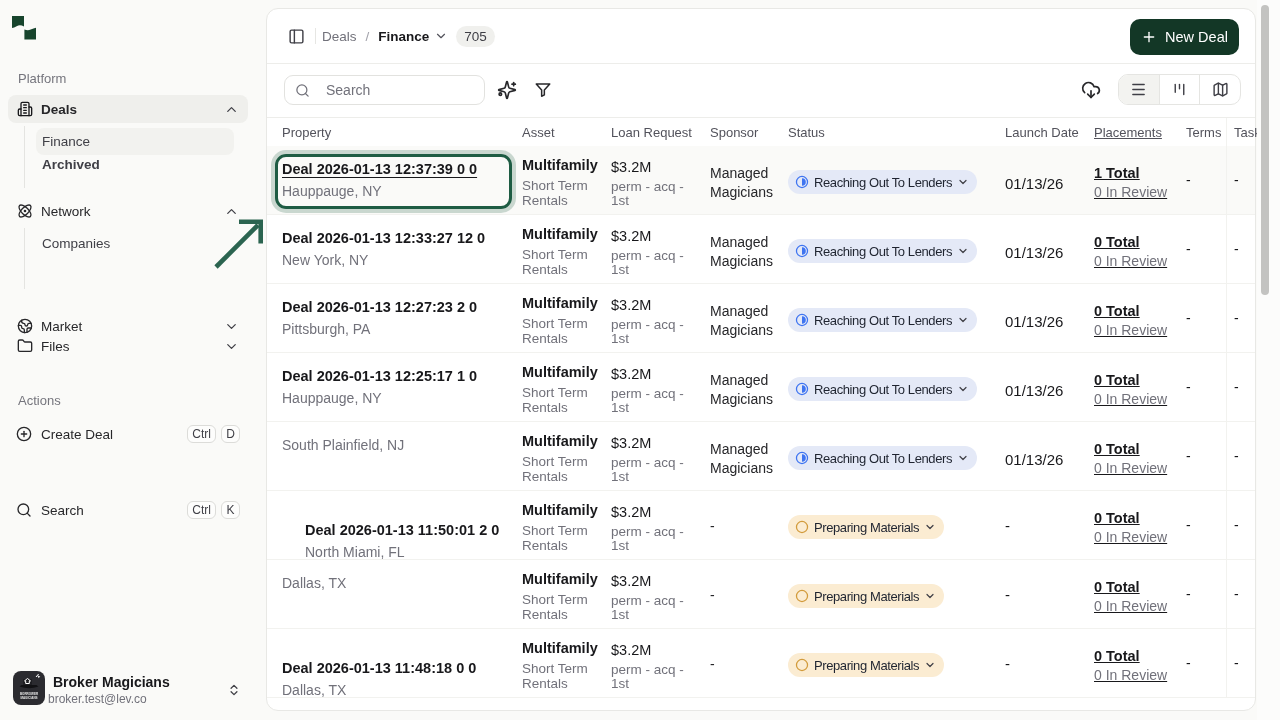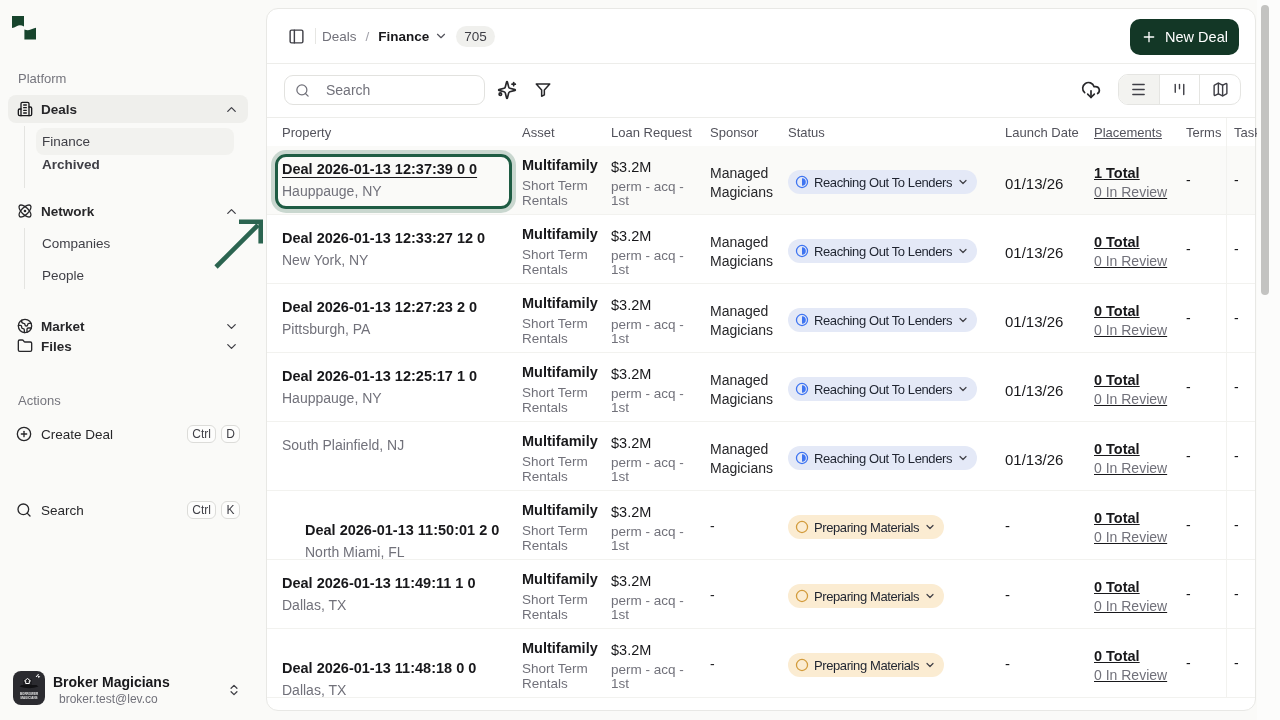--- a/index.html
+++ b/index.html
@@ -6,21 +6,21 @@
 html,body { width:1280px; height:720px; overflow:hidden; }
 body { font-family:"Liberation Sans", sans-serif; background:#FAFAF8; position:relative; color:#18181B; }
 .abs { position:absolute; }
 svg { display:block; }
 
 
 #sidebar { position:absolute; left:0; top:0; width:266px; height:720px; }
 .sect { position:absolute; left:18px; font-size:13px; color:#75757D; }
 .navrow { position:absolute; left:8px; width:240px; height:28px; border-radius:8px; display:flex; align-items:center; }
 .navrow .ic { width:16px; height:16px; margin-left:9px; }
-.navrow .lbl { margin-left:8px; font-size:13.5px; color:#27272A;font-weight:bold; }
+.navrow .lbl { margin-left:8px; font-size:13.5px; color:#27272A; }
 .navrow .chev { position:absolute; right:9px; }
 .subrow { position:absolute; left:36px; width:198px; height:27px; border-radius:8px; display:flex; align-items:center; }
 .subrow .lbl { margin-left:6px; font-size:13.5px; color:#3F3F46; }
 .guide { position:absolute; left:24px; width:1px; background:#E4E4E1; }
 .actrow { position:absolute; left:8px; width:240px; height:30px; display:flex; align-items:center; }
 .actrow .lbl { margin-left:11px; font-size:13.5px; color:#27272A; }
 .keys { position:absolute; right:8px; display:flex; gap:5px; }
 .key { height:18px; border:1px solid #DCDCD9; border-radius:6px; background:#FDFDFC; font-size:12px; color:#3F3F46; display:flex; align-items:center; justify-content:center; padding:0 4px; min-width:19px; }
 
 
@@ -90,23 +90,20 @@
       </svg>
     <span class="lbl">Network</span>
     <svg class="chev" width="15" height="15" viewBox="0 0 24 24" fill="none" stroke="#3F3F46" stroke-width="2" stroke-linecap="round" stroke-linejoin="round">
         <path d="m6 15 6-6 6 6"></path>
       </svg>
   </div>
   <div class="guide" style="top:228px; height:61px;"></div>
   <div class="subrow" style="top:230px;">
       <span class="lbl">Companies</span>
     </div>
-  <div class="subrow" style="top:262px;">
-      <span class="lbl">People</span>
-    </div>
 
   <div class="navrow" style="top:297px;margin-top:15px;">
     <svg class="ic" viewBox="0 0 24 24" fill="none" stroke="#27272A" stroke-width="2" stroke-linecap="round" stroke-linejoin="round">
         <path d="M21.54 15H17a2 2 0 0 0-2 2v4.54"></path>
         <path d="M7 3.34V5a3 3 0 0 0 3 3a2 2 0 0 1 2 2c0 1.1.9 2 2 2a2 2 0 0 0 2-2c0-1.1.9-2 2-2h3.17"></path>
         <path d="M11 21.95V18a2 2 0 0 0-2-2a2 2 0 0 1-2-2v-1a2 2 0 0 0-2-2H2.05"></path>
         <circle cx="12" cy="12" r="10"></circle>
       </svg>
     <span class="lbl">Market</span>
     <svg class="chev" width="15" height="15" viewBox="0 0 24 24" fill="none" stroke="#3F3F46" stroke-width="2" stroke-linecap="round" stroke-linejoin="round">
@@ -155,21 +152,21 @@
       <path d="M10 8 h9 v7 h-9 Z" fill="#1E1E22"></path>
       <path d="M14.5 7.5 l3 2.4 h-1.2 v2.6 h-3.6 v-2.6 h-1.2 Z" fill="none" stroke="#fff" stroke-width="1"></path>
       <path d="M6.5 15.5 q9.5 3.5 19 0 l-2-1.5 h-15 Z" fill="#111114"></path>
       <path d="M23 6 l2.6 -3" stroke="#fff" stroke-width="1"></path>
       <path d="M25.8 4.2 l.5 1 1 .5 -1 .5 -.5 1 -.5 -1 -1 -.5 1 -.5 Z" fill="#fff"></path>
       <text x="16" y="23.5" text-anchor="middle" font-size="3" fill="#E8E8E8" font-weight="bold" font-family="Liberation Sans">BORROWER</text>
       <text x="16" y="27.5" text-anchor="middle" font-size="3" fill="#E8E8E8" font-weight="bold" font-family="Liberation Sans">MAGICIANS</text>
     </svg>
   </div>
   <div class="abs" style="left:53px; top:674px; font-size:14px; font-weight:bold; color:#18181B;">Broker Magicians</div>
-  <div class="abs" style="left:59px; top:692px; font-size:12px; color:#71717A;">broker.test@lev.co</div>
+  <div class="abs" style="left:48px; top:692px; font-size:12px; color:#71717A;">broker.test@lev.co</div>
   <svg class="abs" style="left:227px; top:683px;" width="14" height="14" viewBox="0 0 24 24" fill="none" stroke="#3F3F46" stroke-width="2.2" stroke-linecap="round" stroke-linejoin="round">
       <path d="m7 15 5 5 5-5"></path>
       <path d="m7 9 5-5 5 5"></path>
     </svg>
 
   <svg class="abs" style="left:210px; top:215px;" width="58" height="58" viewBox="0 0 58 58" fill="none" stroke="#2B6450" stroke-width="4.6">
     <path d="M6 52 L48 10"></path>
     <path d="M29 6.7 H50.7 V28.5"></path>
   </svg>
 </div>
@@ -463,21 +460,20 @@
     <div class="cell c-plac" style="top:18px;">
           <div style="font-size:14.5px; font-weight:bold; line-height:19px;">0 Total</div>
           <div style="font-size:14px; color:#71717A; line-height:18.7px;">0 In Review</div>
         </div>
     <div class="cell c-term" style="top:26px; font-size:14px;">-</div>
     <div class="cell c-task" style="top:26px; font-size:14px;">-</div>
   </div>
       <div class="row" style="top:551px; ">
 
     <div class="cell c-prop" style="top:12px;">
-          <div class="t1" style="">Deal 2026-01-13 11:49:11 1 0</div>
           <div class="t2">Dallas, TX</div>
         </div>
     <div class="cell c-asset" style="top:10px;">
           <div class="t1" style="line-height:19px;">Multifamily</div>
           <div class="s1" style="margin-top:4px;">Short Term<br>Rentals</div>
         </div>
     <div class="cell c-loan" style="top:12px;">
           <div style="font-size:14.5px; line-height:19px;">$3.2M</div>
           <div class="s1" style="margin-top:2.5px;">perm - acq -<br>1st</div>
         </div>

